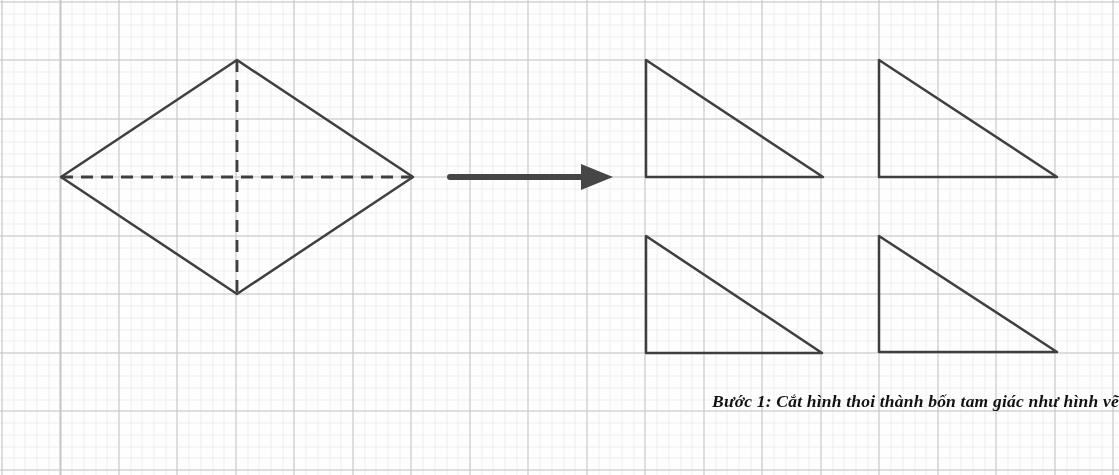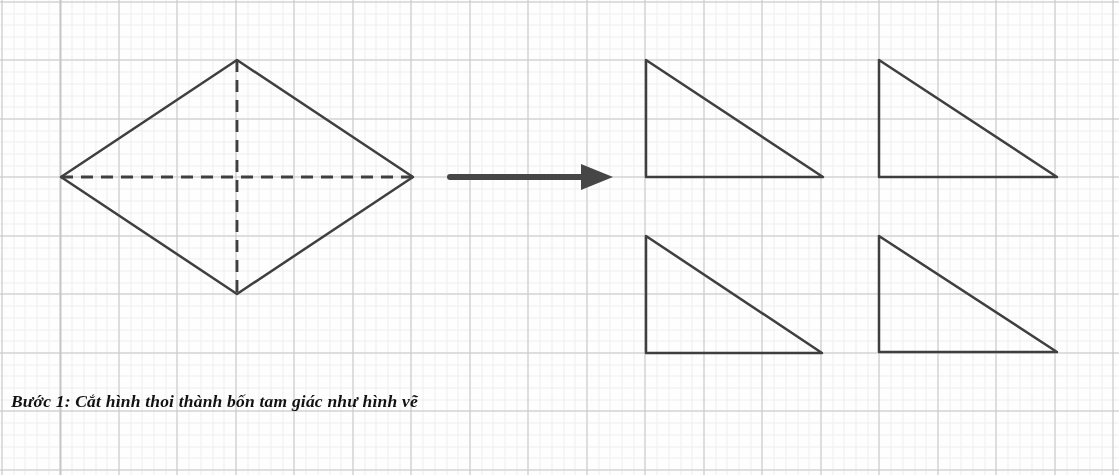--- a/index.html
+++ b/index.html
@@ -22,21 +22,21 @@
     top: 0;
     width: 1119px;
     height: 475px;
     display: block;
   }
   .caption-wrap {
     position: absolute;
     left: 0;
     top: 391px;
     width: 1119px;
-    text-align: left;
+    text-align: right;
     padding-left: 11px;
     box-sizing: border-box;
   }
   .caption {
     font-family: "Liberation Serif", serif;
     font-style: italic;
     font-weight: bold;
     font-size: 17.5px;
     color: #111111;
     letter-spacing: 0.2px;

